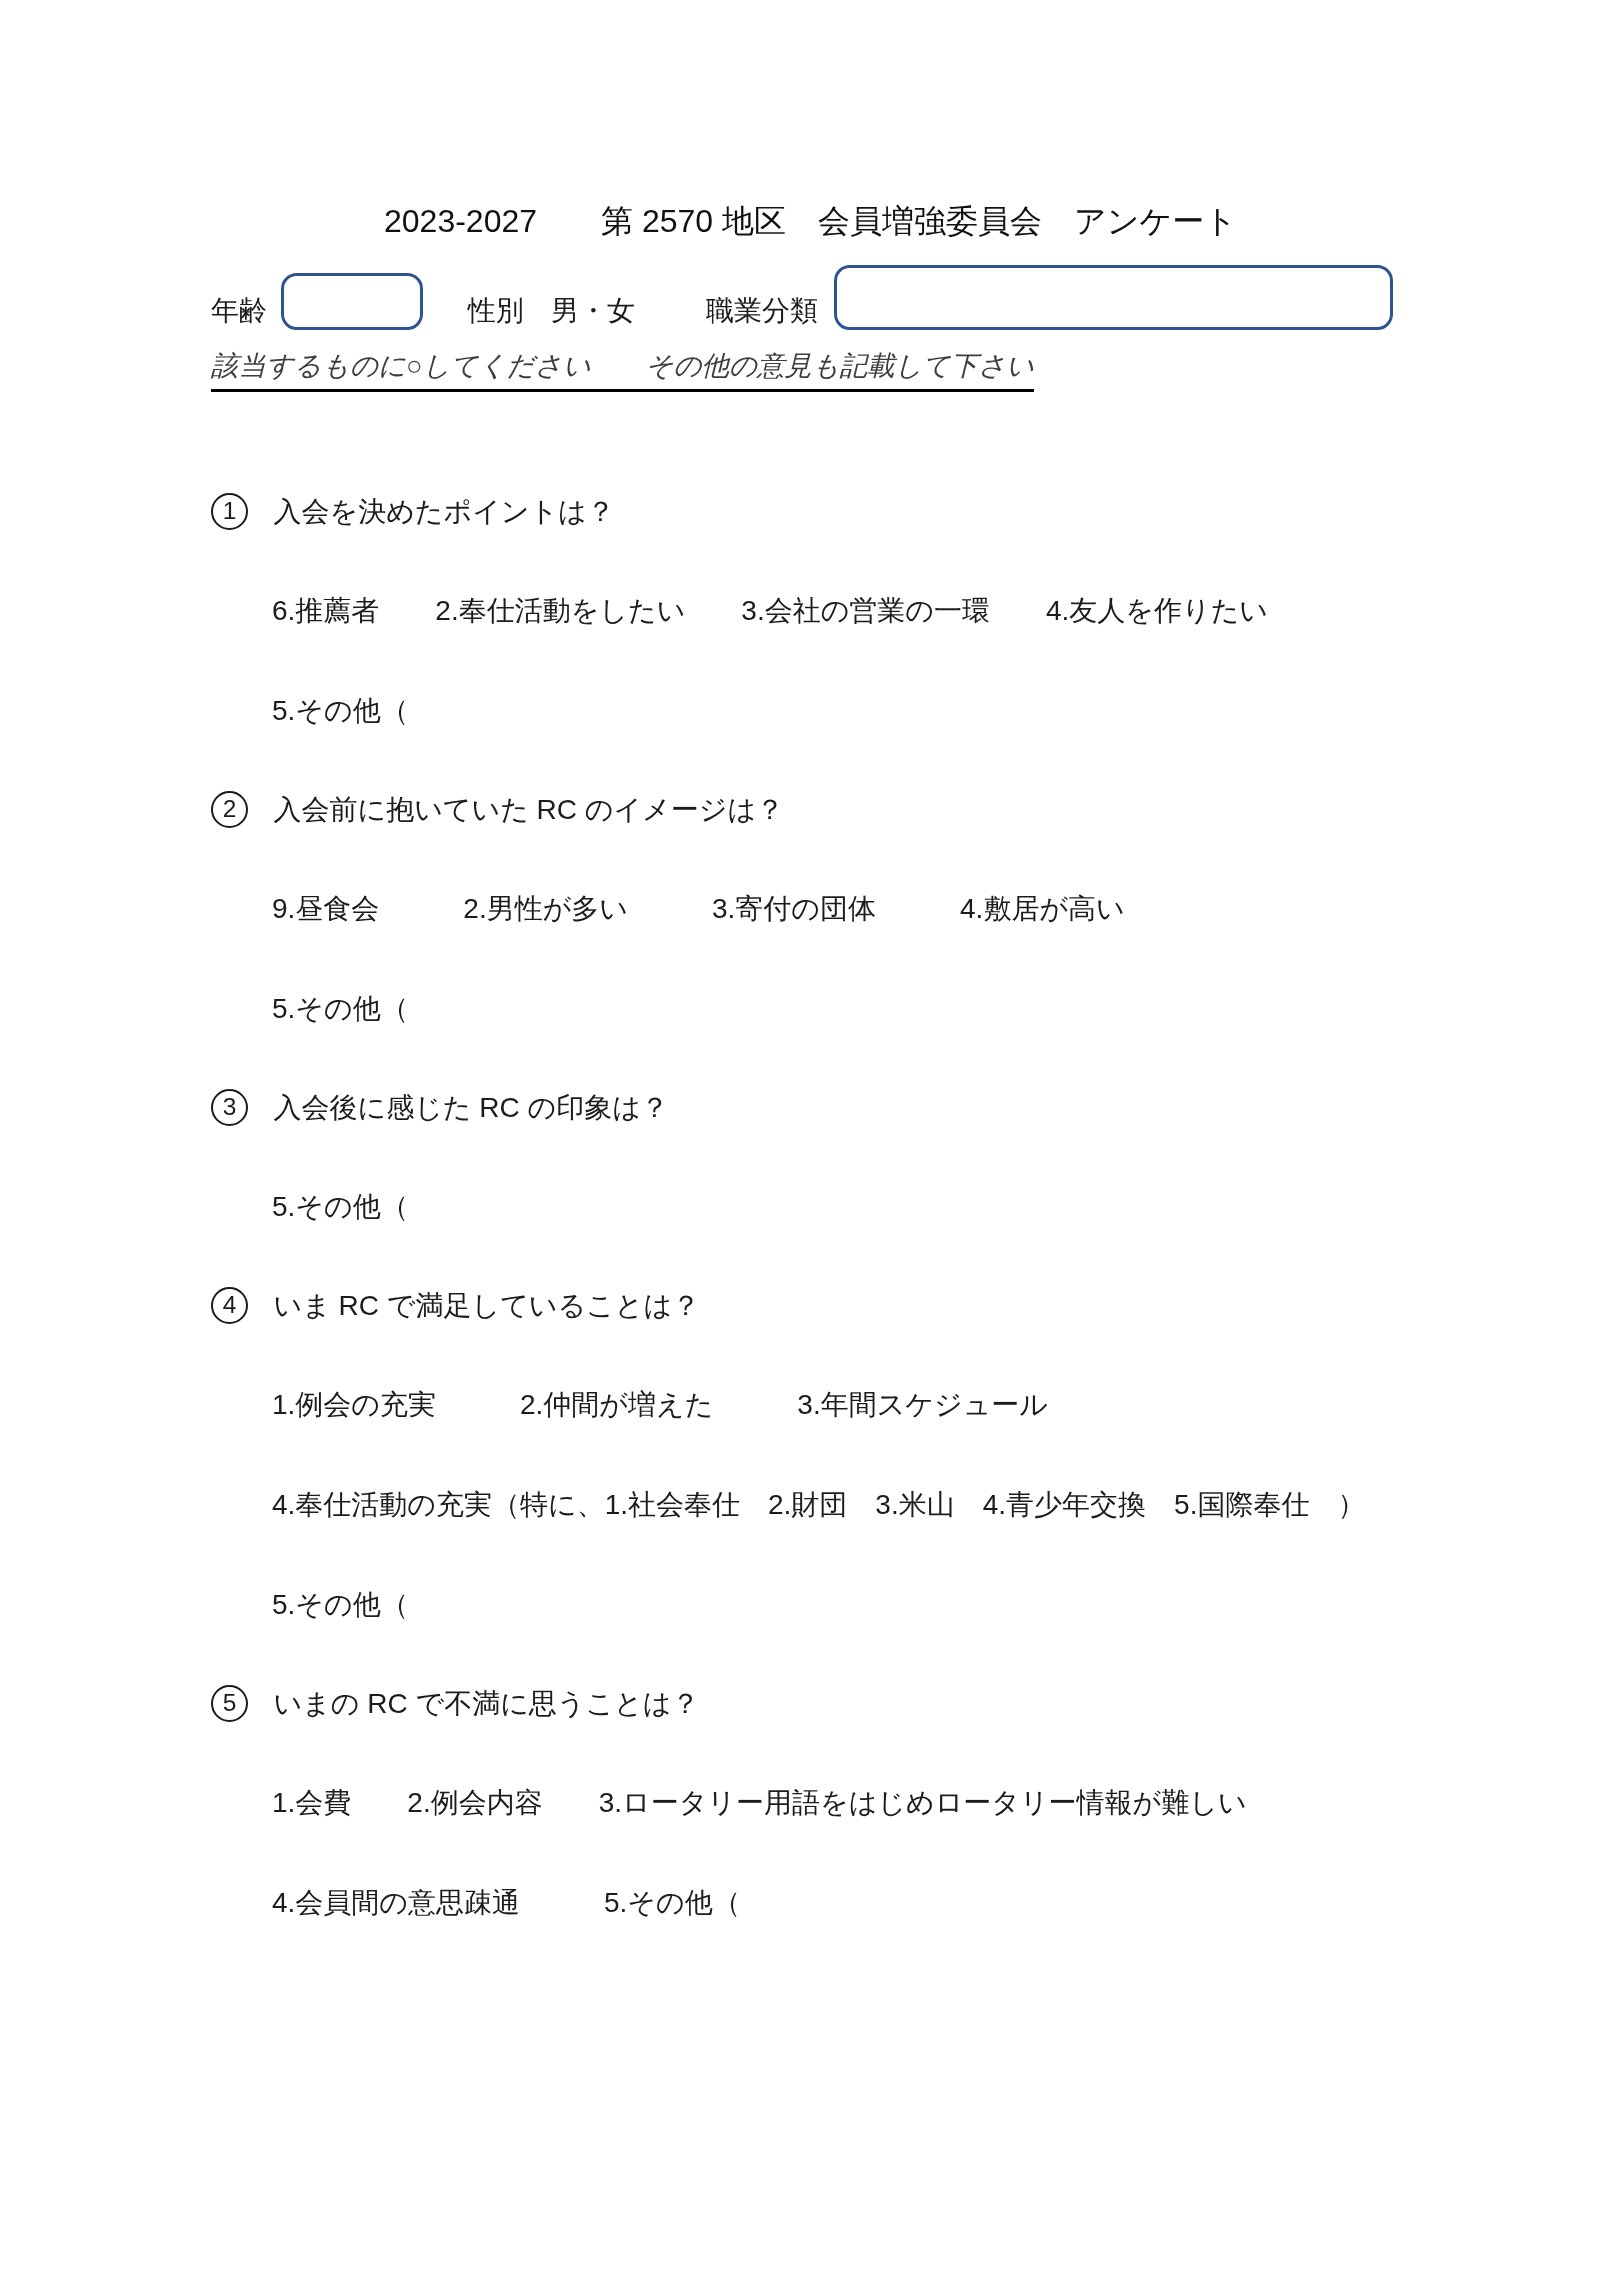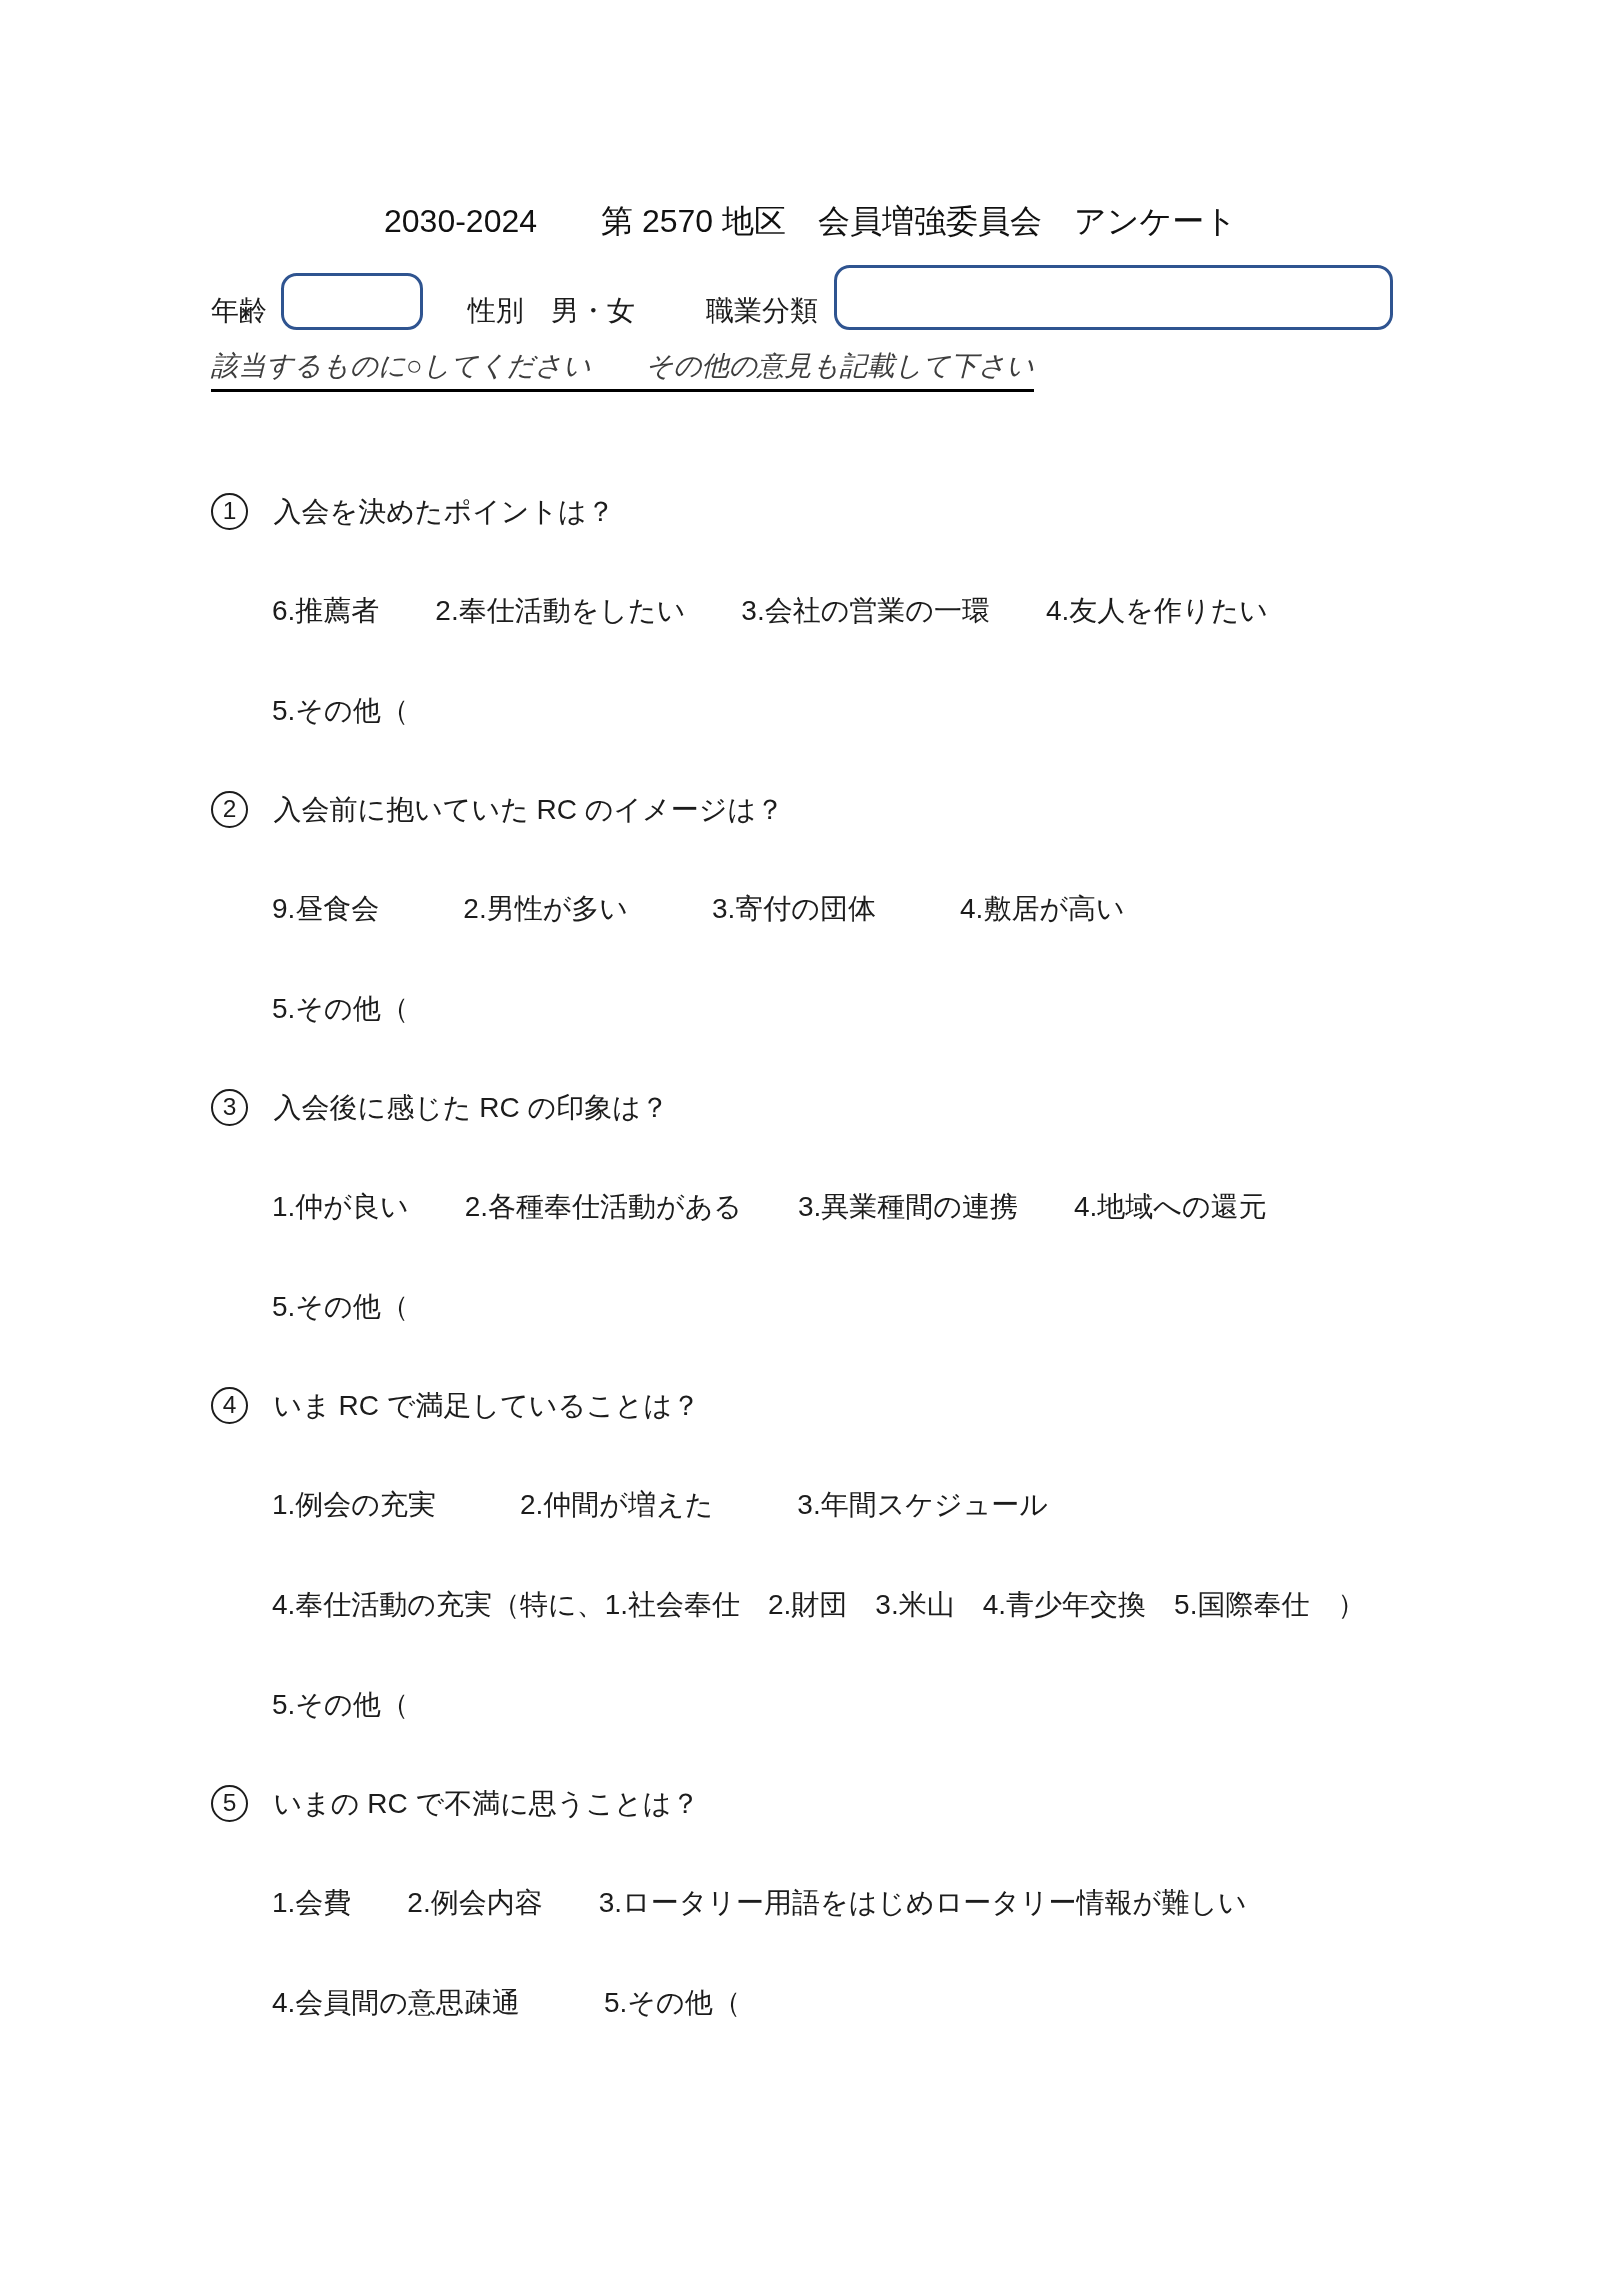--- a/index.html
+++ b/index.html
@@ -82,21 +82,21 @@
     font-size: 28px;
     line-height: 39px;
     white-space: pre-wrap;
   }
 </style>
 </head>
 <body>
 
 <div class="page">
 
-  <div class="title">2030-2024　　第 2570 地区　会員増強委員会　アンケート</div>
+  <div class="title">2023-2027　　第 2570 地区　会員増強委員会　アンケート</div>
 
 
   <div class="form-row">
     <span>年齢</span>
     <span class="input-box age-box"></span>
     <span class="gender-label">性別</span>
     <span class="gender-options">男・女</span>
     <span class="occupation-label">職業分類</span>
     <span class="input-box occ-box"></span>
   </div>
@@ -119,21 +119,20 @@
     </div>
     <div class="q-line">9.昼食会　　　2.男性が多い　　　3.寄付の団体　　　4.敷居が高い</div>
     <div class="q-line">5.その他（</div>
   </div>
 
   <div>
     <div class="q-heading next">
       <span class="qnum">3</span>
       <span class="qtext">入会後に感じた RC の印象は？</span>
     </div>
-    <div class="q-line">1.仲が良い　　2.各種奉仕活動がある　　3.異業種間の連携　　4.地域への還元</div>
     <div class="q-line">5.その他（</div>
   </div>
 
   <div>
     <div class="q-heading next">
       <span class="qnum">4</span>
       <span class="qtext">いま RC で満足していることは？</span>
     </div>
     <div class="q-line">1.例会の充実　　　2.仲間が増えた　　　3.年間スケジュール</div>
     <div class="q-line">4.奉仕活動の充実（特に、1.社会奉仕　2.財団　3.米山　4.青少年交換　5.国際奉仕　）</div>

